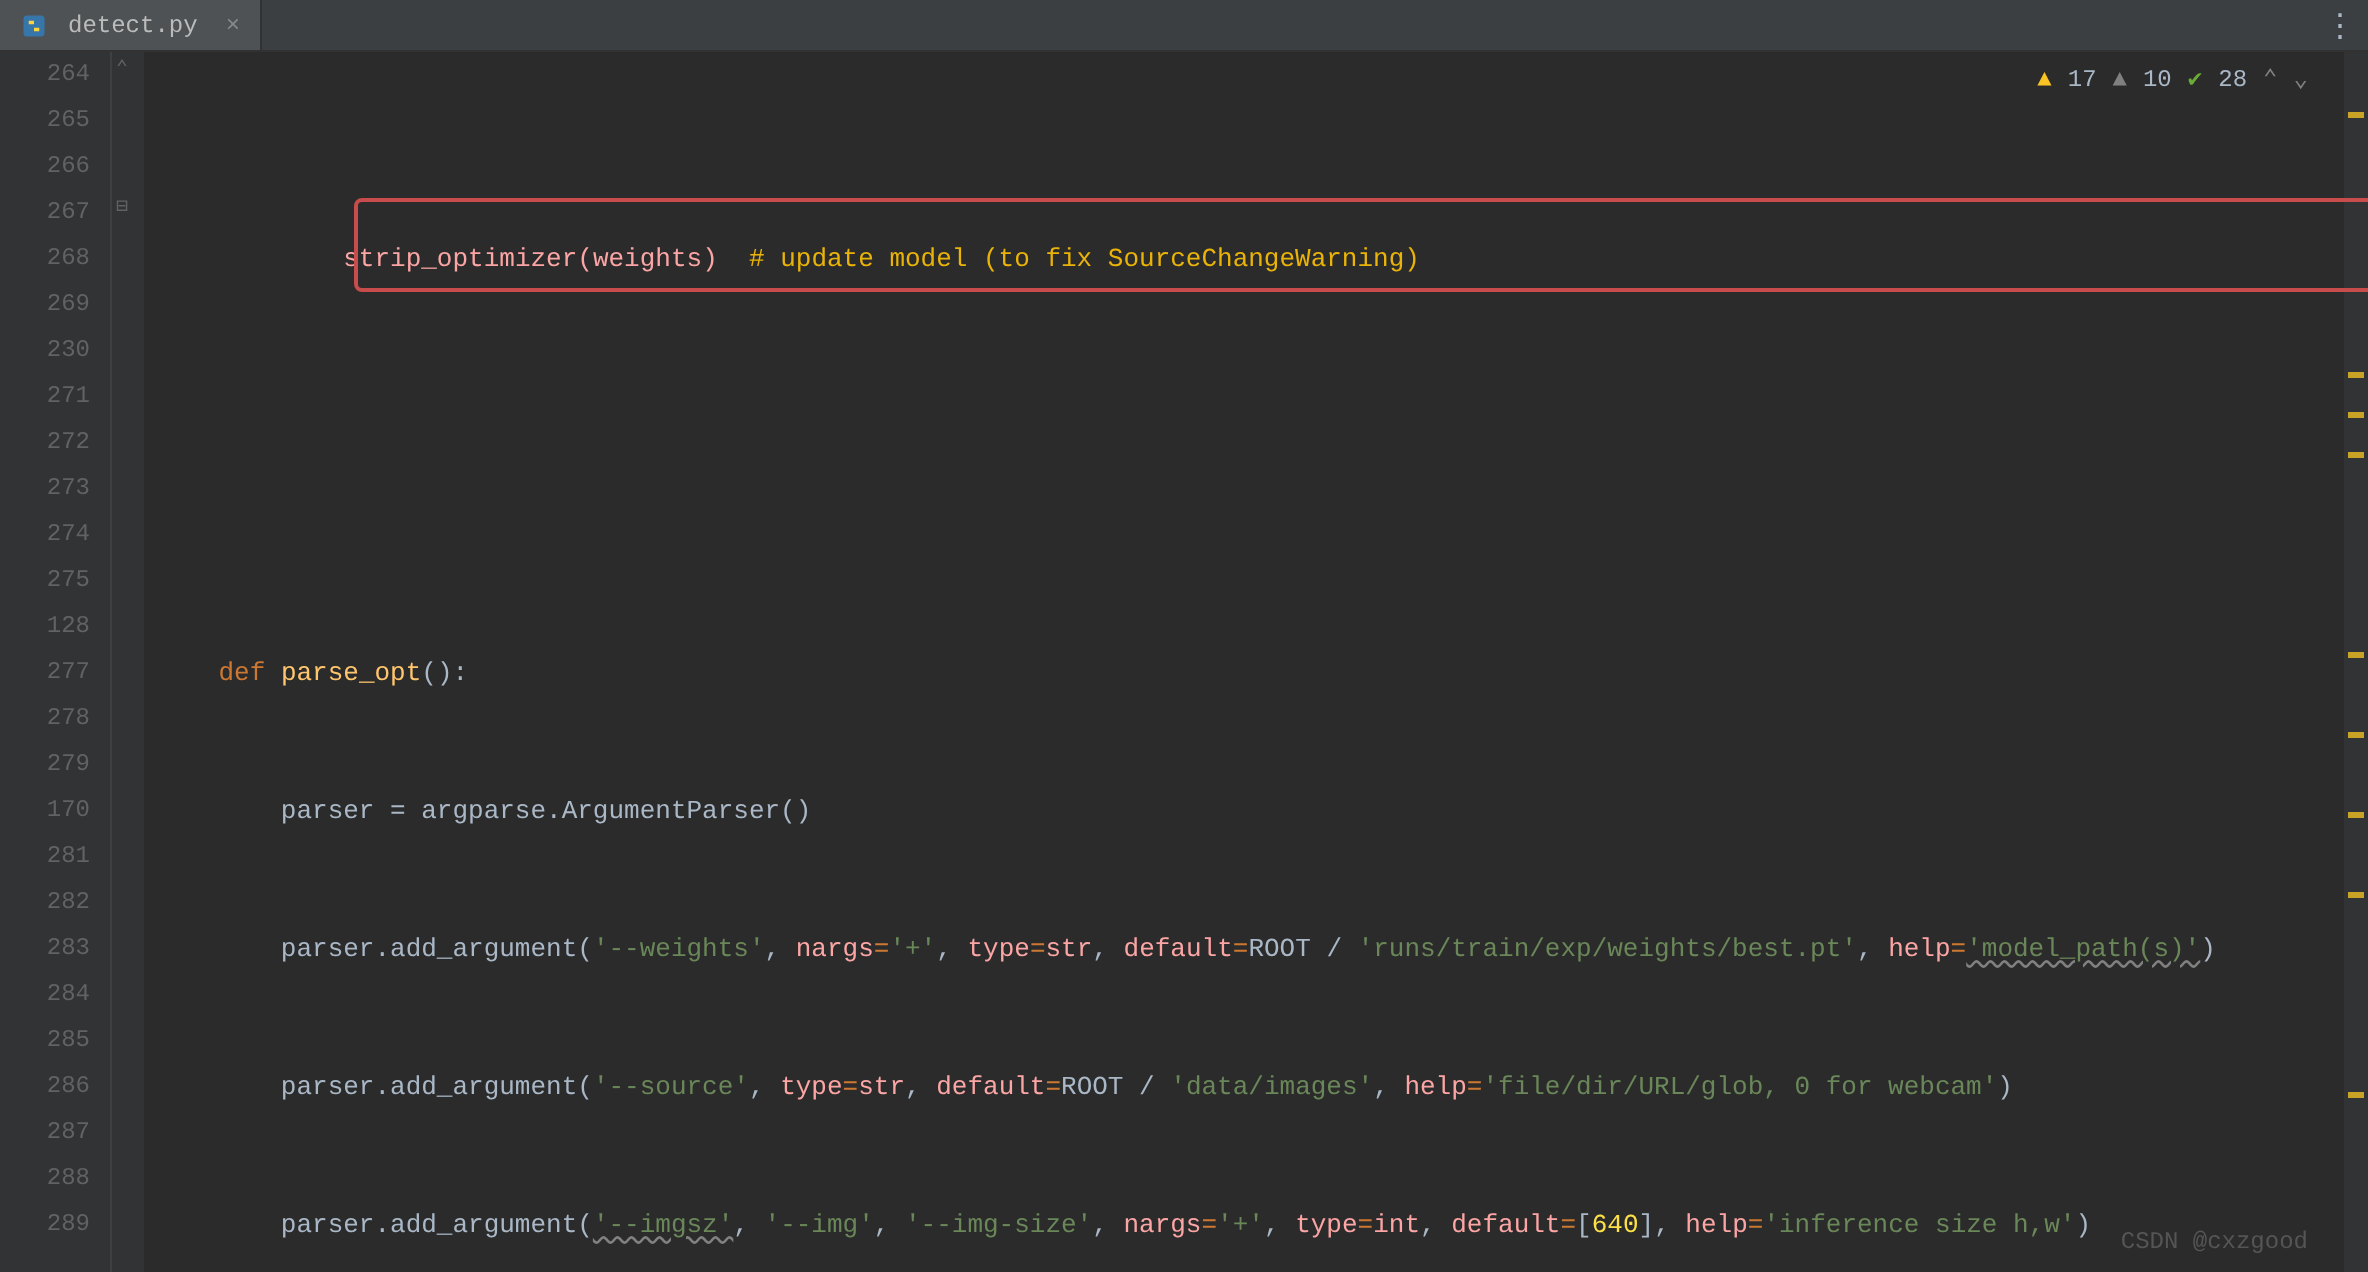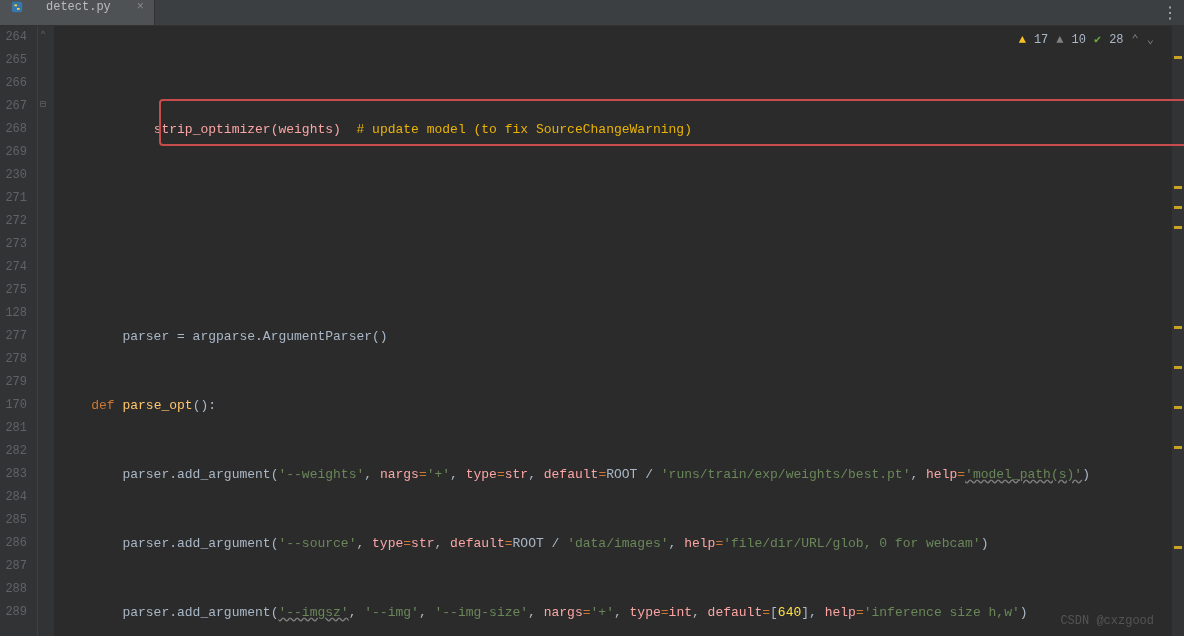--- a/index.html
+++ b/index.html
@@ -19,22 +19,22 @@
   display: flex;
   align-items: center;
   border-bottom: 1px solid #323232;
   position: relative;
 }
 .tab {
   background: #4e5254;
   height: 25px;
   padding: 0 10px;
   display: flex;
-  align-items: flex-start;
-  gap: 22px;
+  align-items: center;
+  gap: 10px;
   border-right: 1px solid #323232;
 }
 .tab-icon {
   width: 14px;
   height: 14px;
   display: inline-block;
 }
 .tab-icon svg { width: 14px; height: 14px; }
 .tab-label { color: #bbbbbb; font-size: 12px; }
 .tab-close { color: #888; font-size: 12px; margin-left: 4px; cursor: pointer; }
@@ -44,21 +44,21 @@
   color: #a9b7c6;
   font-size: 16px;
   letter-spacing: -2px;
 }
 .editor-wrap {
   display: flex;
   height: calc(100% - 26px);
 }
 .gutter {
   background: #313335;
-  width: 38px;
+  width: 56px;
   text-align: right;
   padding-right: 10px;
   color: #606366;
   font-size: 12px;
   line-height: 23px;
   border-right: 1px solid #404040;
   flex-shrink: 0;
 }
 .gutter-line { height: 23px; }
 .fold-gutter {
@@ -213,22 +213,22 @@
   <div class="fold-gutter">
     <div class="fold-icon" style="top:3px">⌃</div>
     <div class="fold-icon" style="top:72px">⊟</div>
   </div>
   <div class="code-area">
     <div class="highlight-box"></div>
 
     <div class="code-line"><span>            </span><span class="ident">strip_optimizer</span><span class="ident">(weights)  </span><span class="cmt"># update model (to fix SourceChangeWarning)</span></div>
     <div class="code-line"></div>
     <div class="code-line"></div>
+    <div class="code-line">    <span class="kw">def </span><span class="fn">parse_opt</span><span>():</span></div>
     <div class="code-line"><span>        parser = argparse.ArgumentParser()</span></div>
-    <div class="code-line">    <span class="kw">def </span><span class="fn">parse_opt</span><span>():</span></div>
     <div class="code-line"><span>        parser.add_argument(</span><span class="str">'--weights'</span><span>, </span><span class="ident">nargs</span><span class="kw">=</span><span class="str">'+'</span><span>, </span><span class="ident">type</span><span class="kw">=</span><span class="ident">str</span><span>, </span><span class="ident">default</span><span class="kw">=</span><span>ROOT</span><span> / </span><span class="str">'runs/train/exp/weights/best.pt'</span><span>, </span><span class="ident">help</span><span class="kw">=</span><span class="str warn-underline">'model_path(s)'</span><span>)</span></div>
     <div class="code-line"><span>        parser.add_argument(</span><span class="str">'--source'</span><span>, </span><span class="ident">type</span><span class="kw">=</span><span class="ident">str</span><span>, </span><span class="ident">default</span><span class="kw">=</span><span>ROOT</span><span> / </span><span class="str">'data/images'</span><span>, </span><span class="ident">help</span><span class="kw">=</span><span class="str">'file/dir/URL/glob, 0 for webcam'</span><span>)</span></div>
     <div class="code-line"><span>        parser.add_argument(</span><span class="str warn-underline">'--imgsz'</span><span>, </span><span class="str">'--img'</span><span>, </span><span class="str">'--img-size'</span><span>, </span><span class="ident">nargs</span><span class="kw">=</span><span class="str">'+'</span><span>, </span><span class="ident">type</span><span class="kw">=</span><span class="ident">int</span><span>, </span><span class="ident">default</span><span class="kw">=</span><span>[</span><span class="num">640</span><span>]</span><span>, </span><span class="ident">help</span><span class="kw">=</span><span class="str">'inference size h,w'</span><span>)</span></div>
     
     
     
     
     
     
     

